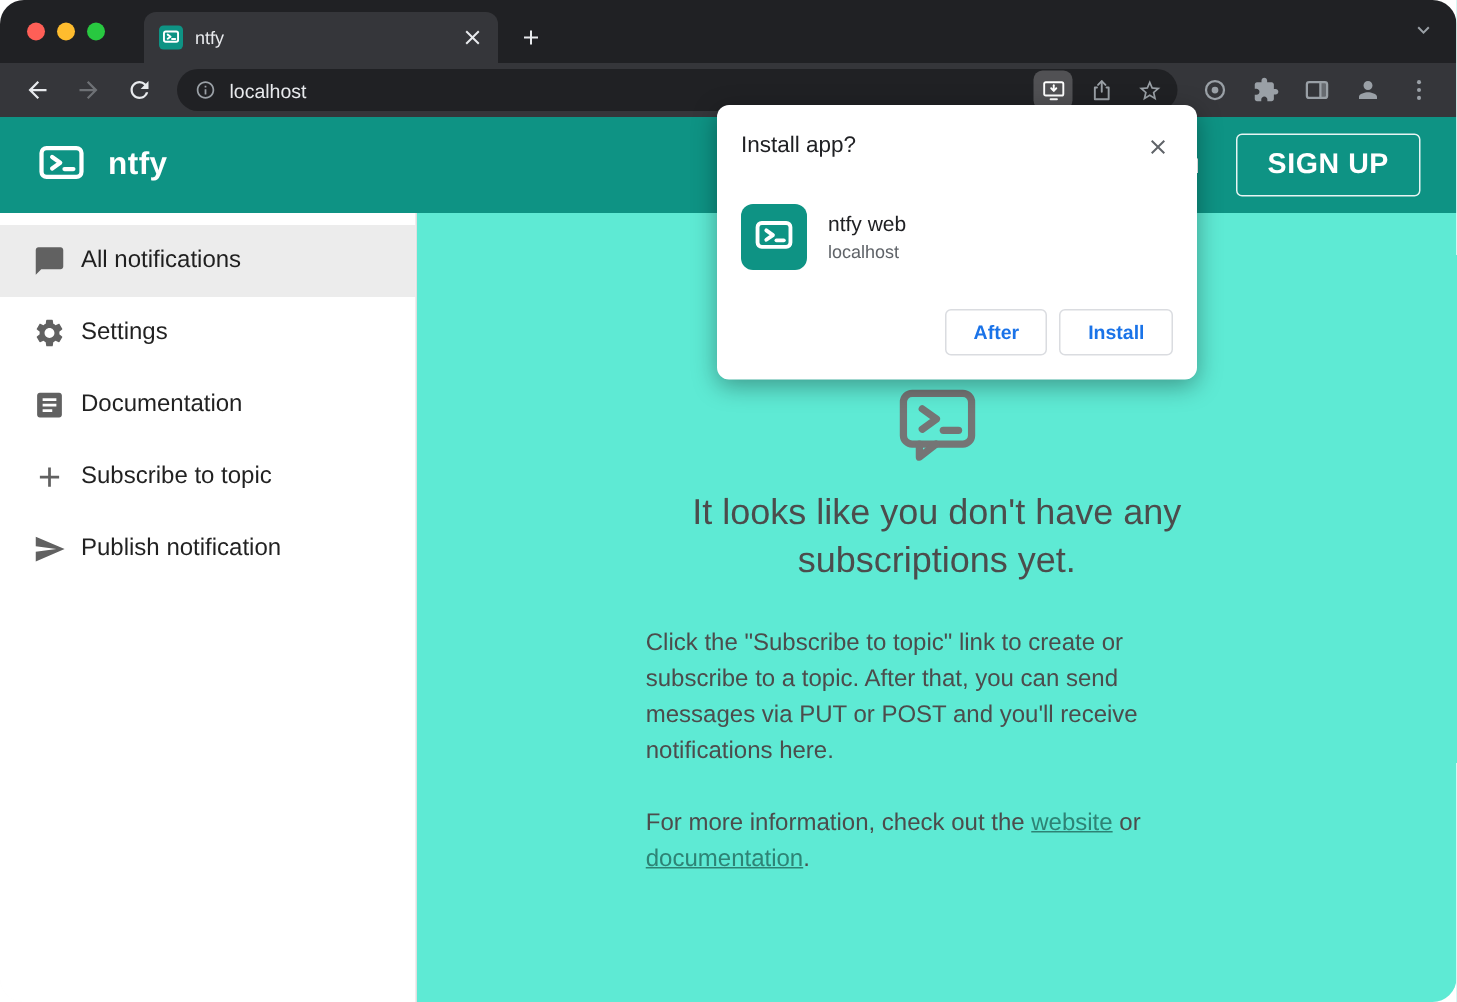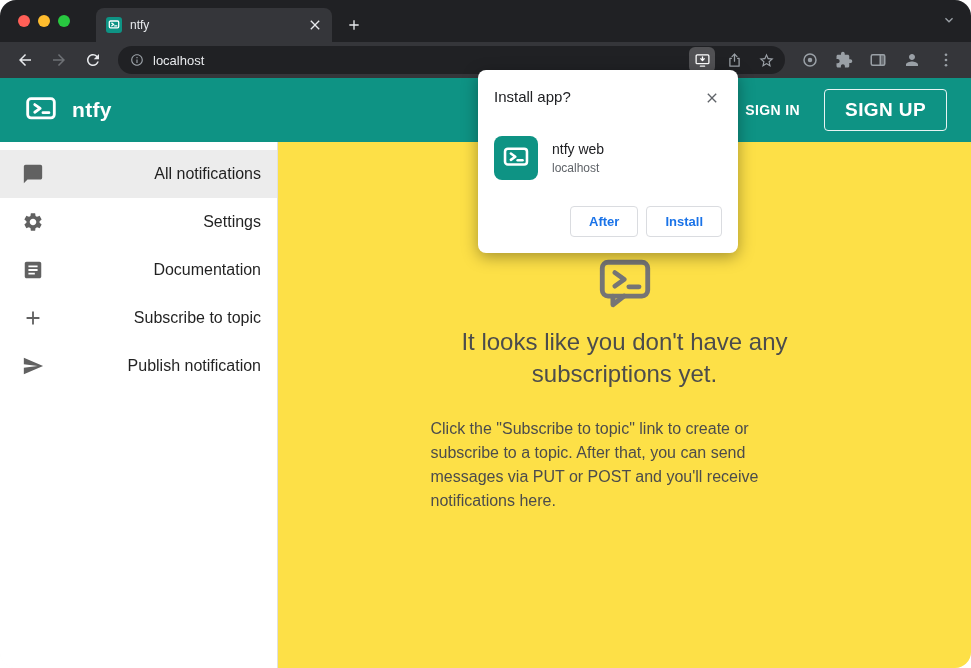--- a/index.html
+++ b/index.html
@@ -78,39 +78,39 @@
   }
 
   
   .app-body { display: flex; height: 526px; }
   .sidebar {
     width: 278px; background: #fff; border-right: 1px solid #e0e0e0;
     padding-top: 8px; flex: 0 0 auto;
   }
   .side-item {
     height: 48px; display: flex; align-items: center; padding: 0 16px 0 22px;
-    cursor: pointer; color: rgba(0,0,0,0.87); font-size: 16px; justify-content: space-between;
+    cursor: pointer; color: rgba(0,0,0,0.87); font-size: 16px;
   }
   .side-item.selected { background: var(--selected-bg, #ececec); }
   .side-item .s-icon { width: 22px; height: 22px; color: #616161; display: flex; flex: 0 0 auto; }
   .side-item .s-icon svg { width: 22px; height: 22px; }
   .side-item .s-label { margin-left: 10px; }
 
-  .main { flex: 1; background: #fde047; overflow: hidden; }
+  .main { flex: 1; background: #5eead4; overflow: hidden; }
   .empty-state { width: 392px; margin: 0 auto; padding-top: 112px; color: #4c4c4c; }
   .big-logo { width: 64px; height: 58px; color: #757575; display: block; margin: 0 auto 14px; }
   .big-logo svg { width: 100%; height: 100%; }
   .empty-heading { font-size: 24px; font-weight: 400; text-align: center; line-height: 1.35; color: #4c4c4c; }
   .empty-body { font-size: 16px; line-height: 1.5; margin-top: 26px; width: 352px; margin-left: 2px; color: #4c4c4c; }
   .empty-more { font-size: 16px; line-height: 1.5; margin-top: 24px; width: 352px; margin-left: 2px; color: #4c4c4c; }
   .teal-link { color: var(--link-teal, #2e8375); text-decoration: underline; cursor: pointer; }
 
   
   .install-dialog {
-    position: absolute; left: 478px; top: 70px; width: 260px;
+    position: absolute; left: 478px; top: 70px; width: 320px;
     background: #fff; border-radius: 8px; z-index: 10;
     box-shadow: 0 4px 16px rgba(0,0,0,0.35); padding: 18px 16px 16px;
   }
   .dlg-title-row { display: flex; align-items: flex-start; }
   .dlg-title { font-size: 15px; color: #202124; flex: 1; }
   .dlg-close { width: 20px; height: 20px; color: #5f6368; }
   .dlg-close svg { width: 16px; height: 16px; }
   .dlg-app-row { display: flex; align-items: center; margin-top: 28px; }
   .dlg-app-icon { width: 44px; height: 44px; border-radius: 8px; background: var(--teal, #0e9384);
     display: flex; align-items: center; justify-content: center; flex: 0 0 auto; }
@@ -304,20 +304,23 @@
         <span class="big-logo">
           <svg viewBox="0 0 24 24" fill="none" stroke="currentColor" stroke-width="2" stroke-linecap="round" stroke-linejoin="round">
             <rect x="2.6" y="3.4" width="18.8" height="14" rx="2.4"></rect>
             <path d="M7 17.4v3.6l4.6-3.6"></path>
             <path d="M7.8 7.7l3.9 2.8-3.9 2.8"></path>
             <path d="M13.6 13.6h4.2"></path>
           </svg>
         </span>
         <div class="empty-heading">It looks like you don't have any subscriptions yet.</div>
         <div class="empty-body">Click the "Subscribe to topic" link to create or subscribe to a topic. After that, you can send messages via PUT or POST and you'll receive notifications here.</div>
+        <div class="empty-more">
+          <span>For more information, check out the </span><a class="teal-link">website</a><span> or </span><a class="teal-link">documentation</a><span>.</span>
+        </div>
       </div>
     </div>
   </div>
 
   <div class="install-dialog">
     <div class="dlg-title-row">
       <span class="dlg-title">Install app?</span>
       <button class="icon-btn dlg-close">
         <svg viewBox="0 0 24 24" fill="currentColor">
             <path d="M19 6.41 17.59 5 12 10.59 6.41 5 5 6.41 10.59 12 5 17.59 6.41 19 12 13.41 17.59 19 19 17.59 13.41 12z"></path>

